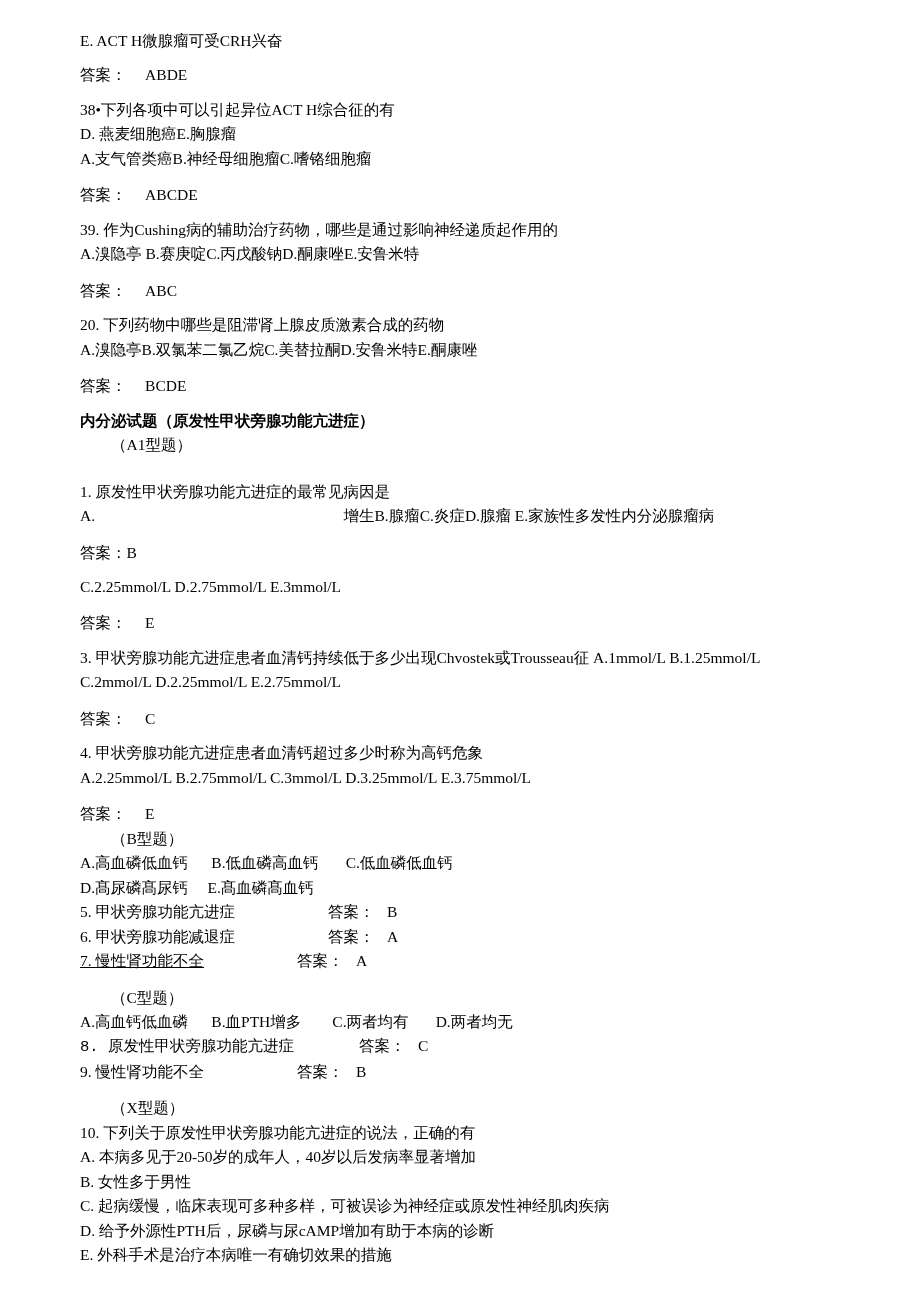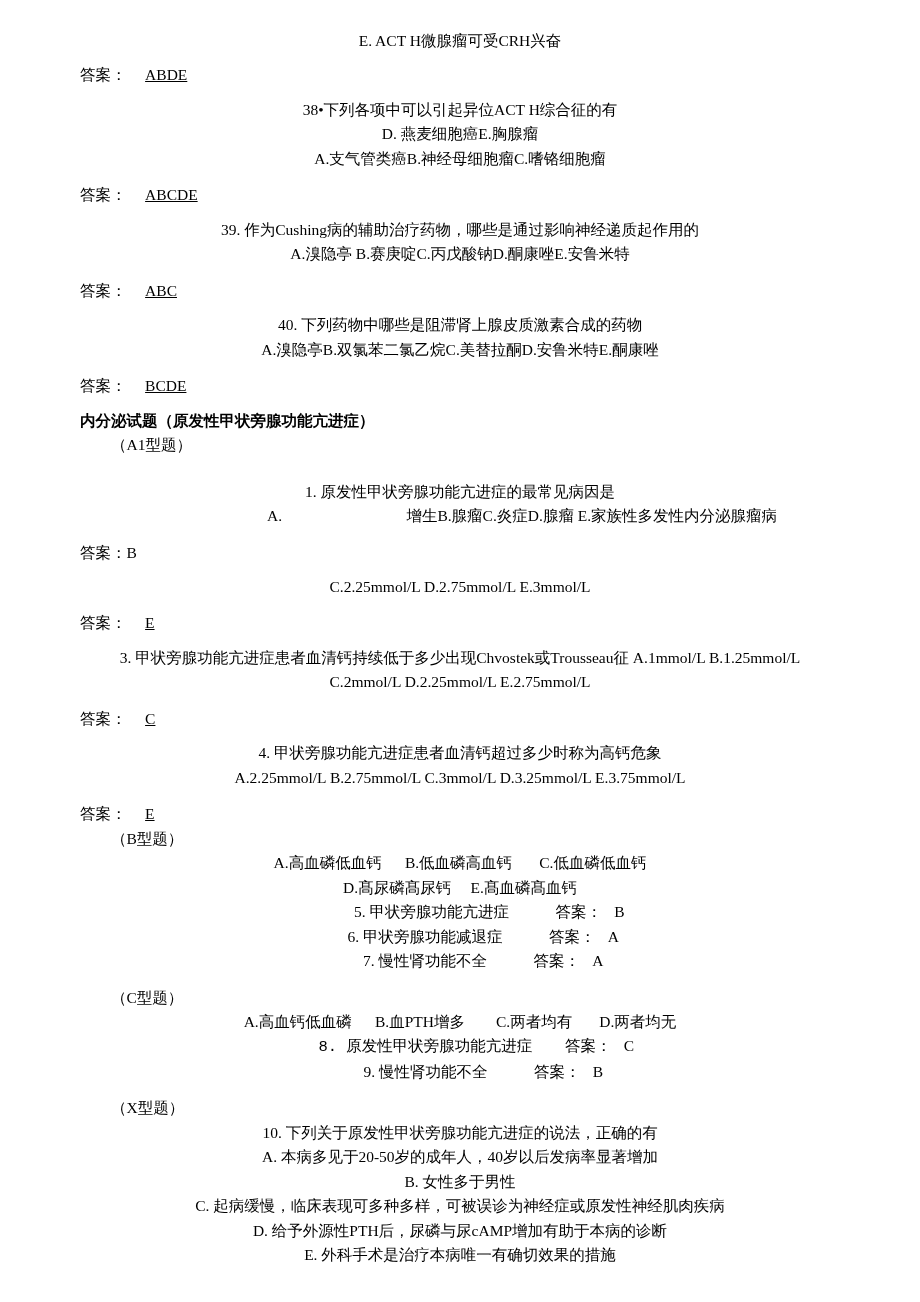--- a/index.html
+++ b/index.html
@@ -14,33 +14,31 @@
       background: #fff;
     }
     .block {
       margin-bottom: 14px;
     }
     .indent1 {
       text-indent: 2em;
     }
     .q-line {
       margin: 0;
-      text-align: center;
     }
     .ans {
       margin-top: 12px;
       margin-bottom: 12px;
     }
     .ans-label {
       display:inline-block;
     }
     .ans-val {
       display:inline-block;
       margin-left: 1.2em;
-      text-decoration: underline;
     }
     .row { white-space: pre; }
     .section-head { font-weight: bold; }
     .nb { margin-bottom: 0; }
     .tight { margin-top: 2px; margin-bottom: 2px; }
   </style>
 </head>
 <body>
 
 <p class="q-line tight">E.  ACT H微腺瘤可受CRH兴奋</p>
@@ -54,21 +52,21 @@
 </div>
 <p class="ans"><span class="ans-label">答案：</span><span class="ans-val">ABCDE</span></p>
 
 <div class="block">
   <p class="q-line tight">39.  作为Cushing病的辅助治疗药物，哪些是通过影响神经递质起作用的</p>
   <p class="q-line tight">A.溴隐亭  B.赛庚啶C.丙戊酸钠D.酮康唑E.安鲁米特</p>
 </div>
 <p class="ans"><span class="ans-label">答案：</span><span class="ans-val">ABC</span></p>
 
 <div class="block">
-  <p class="q-line tight">40.  下列药物中哪些是阻滞肾上腺皮质激素合成的药物</p>
+  <p class="q-line tight">20.  下列药物中哪些是阻滞肾上腺皮质激素合成的药物</p>
   <p class="q-line tight">A.溴隐亭B.双氯苯二氯乙烷C.美替拉酮D.安鲁米特E.酮康唑</p>
 </div>
 <p class="ans"><span class="ans-label">答案：</span><span class="ans-val">BCDE</span></p>
 
 <p class="section-head tight">内分泌试题（原发性甲状旁腺功能亢进症）</p>
 <p class="indent1 tight">（A1型题）</p>
 
 <div class="block" style="margin-top:24px">
   <p class="q-line tight">1.  原发性甲状旁腺功能亢进症的最常见病因是</p>
   <p class="q-line tight"><span style="display:inline-block;width:17em;">A.</span><span>增生B.腺瘤C.炎症D.腺瘤 E.家族性多发性内分泌腺瘤病</span></p>
@@ -88,23 +86,23 @@
 
 <div class="block">
   <p class="q-line tight">4.  甲状旁腺功能亢进症患者血清钙超过多少时称为高钙危象</p>
   <p class="q-line tight">A.2.25mmol/L B.2.75mmol/L C.3mmol/L D.3.25mmol/L E.3.75mmol/L</p>
 </div>
 <p class="ans nb"><span class="ans-label">答案：</span><span class="ans-val">E</span></p>
 
 <p class="indent1 tight">（B型题）</p>
 <p class="q-line tight row">A.高血磷低血钙      B.低血磷高血钙       C.低血磷低血钙</p>
 <p class="q-line tight row">D.髙尿磷髙尿钙     E.髙血磷髙血钙</p>
-<p class="q-line tight"><span style="display:inline-block;width:16em;margin-left:12px;">5.  甲状旁腺功能亢进症</span><span>答案：</span><span style="margin-left:0.8em">B</span></p>
+<p class="q-line tight"><span style="display:inline-block;width:16em;">5.  甲状旁腺功能亢进症</span><span>答案：</span><span style="margin-left:0.8em">B</span></p>
 <p class="q-line tight"><span style="display:inline-block;width:16em;">6.  甲状旁腺功能减退症</span><span>答案：</span><span style="margin-left:0.8em">A</span></p>
-<p class="q-line tight"><span style="display:inline-block;width:14em;">7.  慢性肾功能不全</span><span>答案：</span><span style="margin-left:0.8em">A</span></p>
+<p class="q-line tight"><span style="display:inline-block;width:14em;text-decoration:underline;">7.  慢性肾功能不全</span><span>答案：</span><span style="margin-left:0.8em">A</span></p>
 
 <p class="indent1 tight" style="margin-top:14px">（C型题）</p>
 <p class="q-line tight row">A.高血钙低血磷      B.血PTH增多        C.两者均有       D.两者均无</p>
 <p class="q-line tight"><span style="display:inline-block;width:18em;font-family:Liberation Mono, monospace;">8.  原发性甲状旁腺功能亢进症</span><span>答案：</span><span style="margin-left:0.8em">C</span></p>
 <p class="q-line tight"><span style="display:inline-block;width:14em;">9.  慢性肾功能不全</span><span>答案：</span><span style="margin-left:0.8em">B</span></p>
 
 <p class="indent1 tight" style="margin-top:14px">（X型题）</p>
 <p class="q-line tight">10.  下列关于原发性甲状旁腺功能亢进症的说法，正确的有</p>
 <p class="q-line tight">A.  本病多见于20-50岁的成年人，40岁以后发病率显著增加</p>
 <p class="q-line tight">B.  女性多于男性</p>

